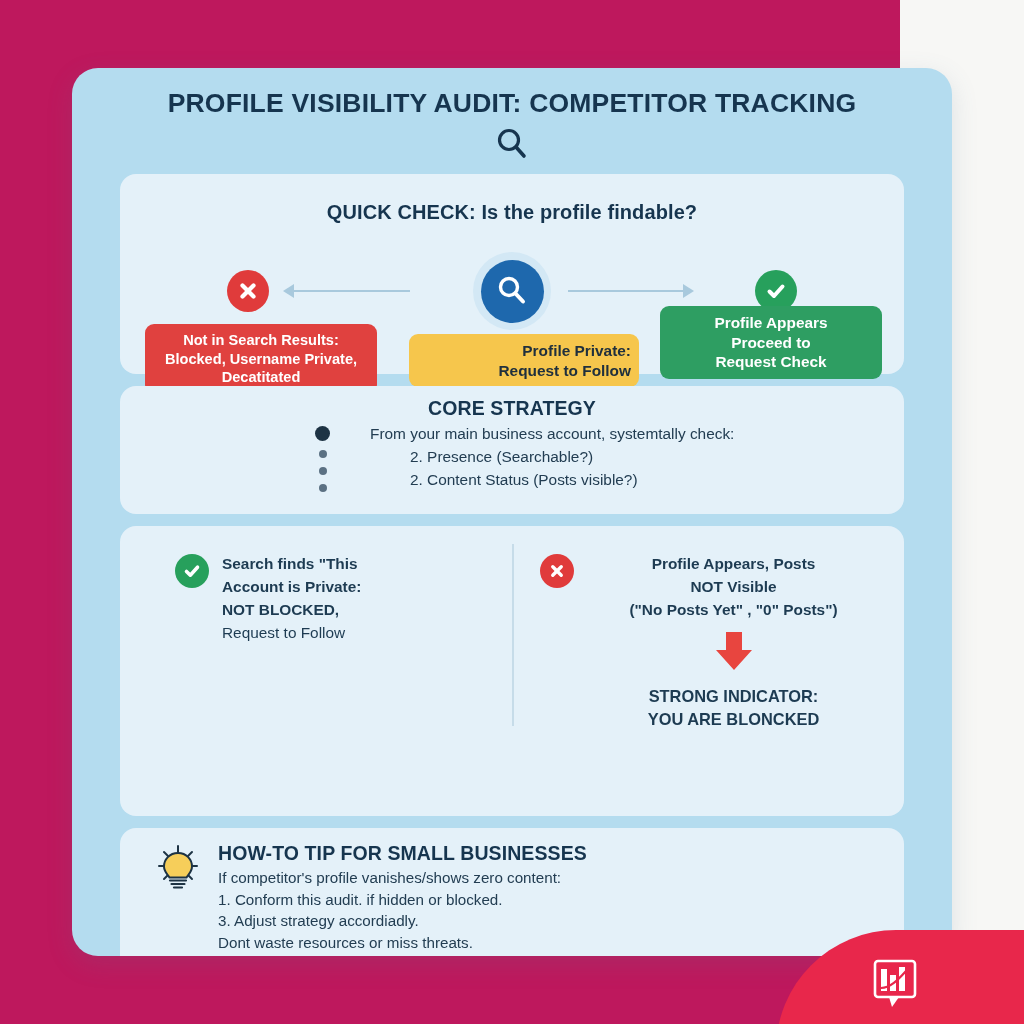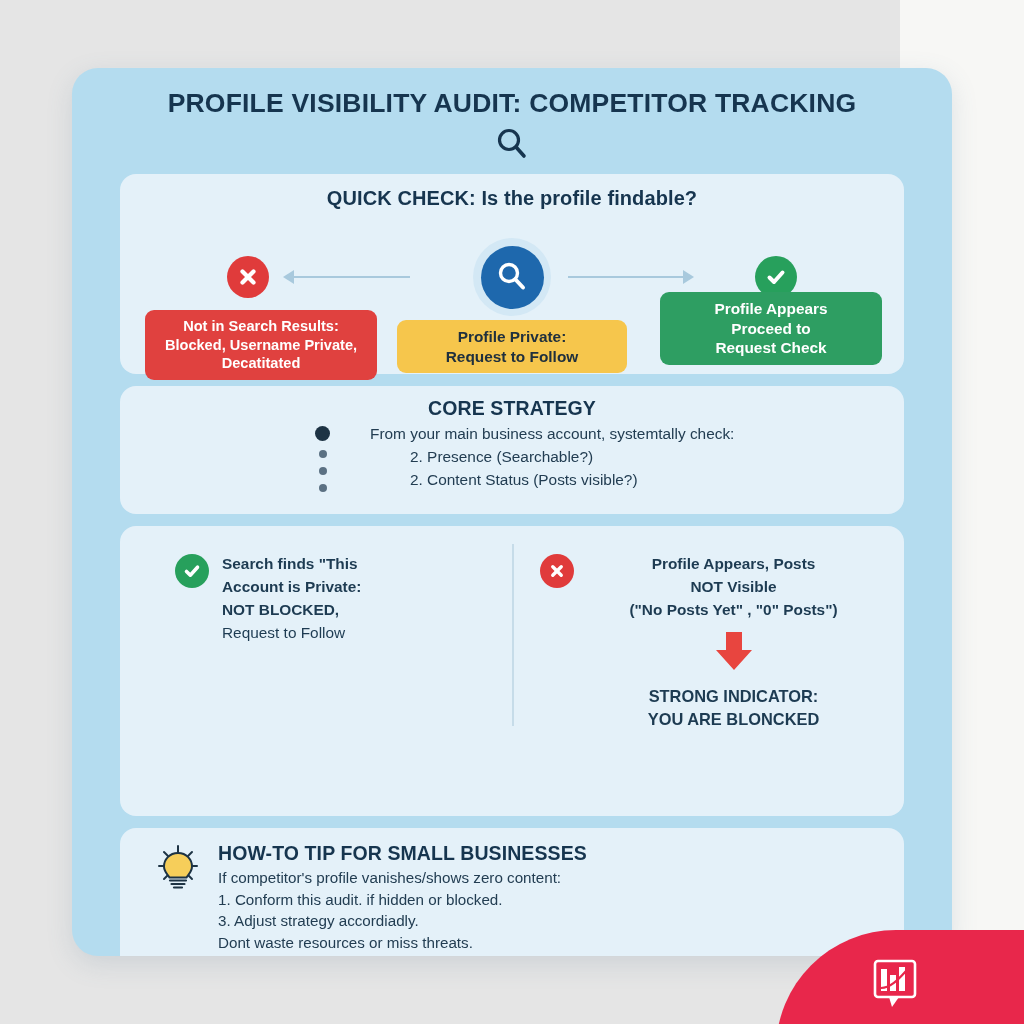--- a/index.html
+++ b/index.html
@@ -9,21 +9,21 @@
     height: 1024px;
     background: #f7f7f5;
     font-family: "Liberation Sans", sans-serif;
     overflow: hidden;
   }
 
   #stage {
     position: relative;
     width: 900px;
     height: 1024px;
-    background: #e5e5e5;
+    background: #be185d;
   }
 
   
   .card {
     position: absolute;
     left: 72px;
     top: 68px;
     width: 880px;
     height: 888px;
     background: #b4dcef;
@@ -63,21 +63,21 @@
   .panel-title {
     text-align: center;
     font-size: 19.5px;
     font-weight: bold;
     color: #16354f;
     letter-spacing: 0.1px;
   }
 
   
   #panel-quick { top: 106px; height: 200px; }
-  #panel-quick .panel-title { font-size: 20px; padding-top: 13px; }
+  #panel-quick .panel-title { font-size: 20px; padding-top: 27px; }
 
   .qc-body { position: relative; width: 784px; height: 150px; }
 
   .badge {
     position: absolute;
     border-radius: 50%;
     display: flex;
     align-items: center;
     justify-content: center;
   }
@@ -265,21 +265,21 @@
             <polyline points="6.5,13.5 11,18 19.5,8.5" fill="none" stroke="#fff" stroke-width="4" stroke-linecap="round" stroke-linejoin="round"></polyline>
           </svg>
         </div>
 
         <div class="chip chip-red" style="left:25px; top:100px; width:232px;">
           <div>Not in Search Results:</div>
           <div>Blocked, Username Private,</div>
           <div>Decatitated</div>
         </div>
 
-        <div class="chip chip-yellow" style="left:277px; top:110px; width:230px;">
+        <div class="chip chip-yellow" style="left:289px; top:110px; width:230px;text-align:right;">
           <div>Profile Private:</div>
           <div>Request to Follow</div>
         </div>
 
         <div class="chip chip-green" style="left:540px; top:82px; width:222px;">
           <div>Profile Appears</div>
           <div>Proceed to</div>
           <div>Request Check</div>
         </div>
       </div>

